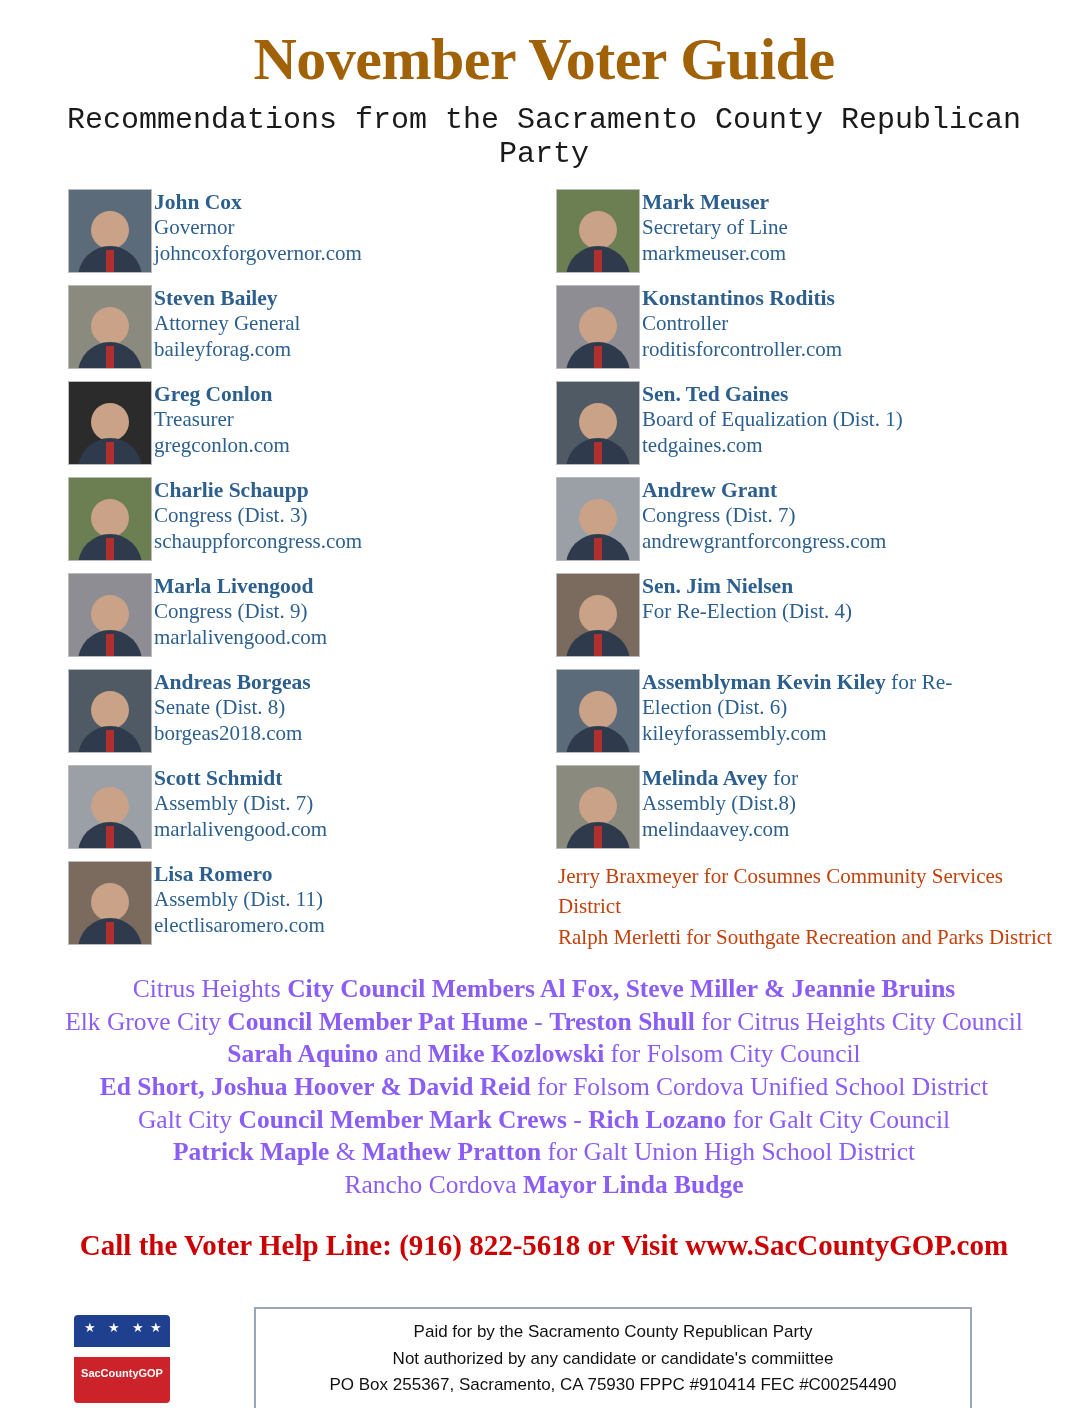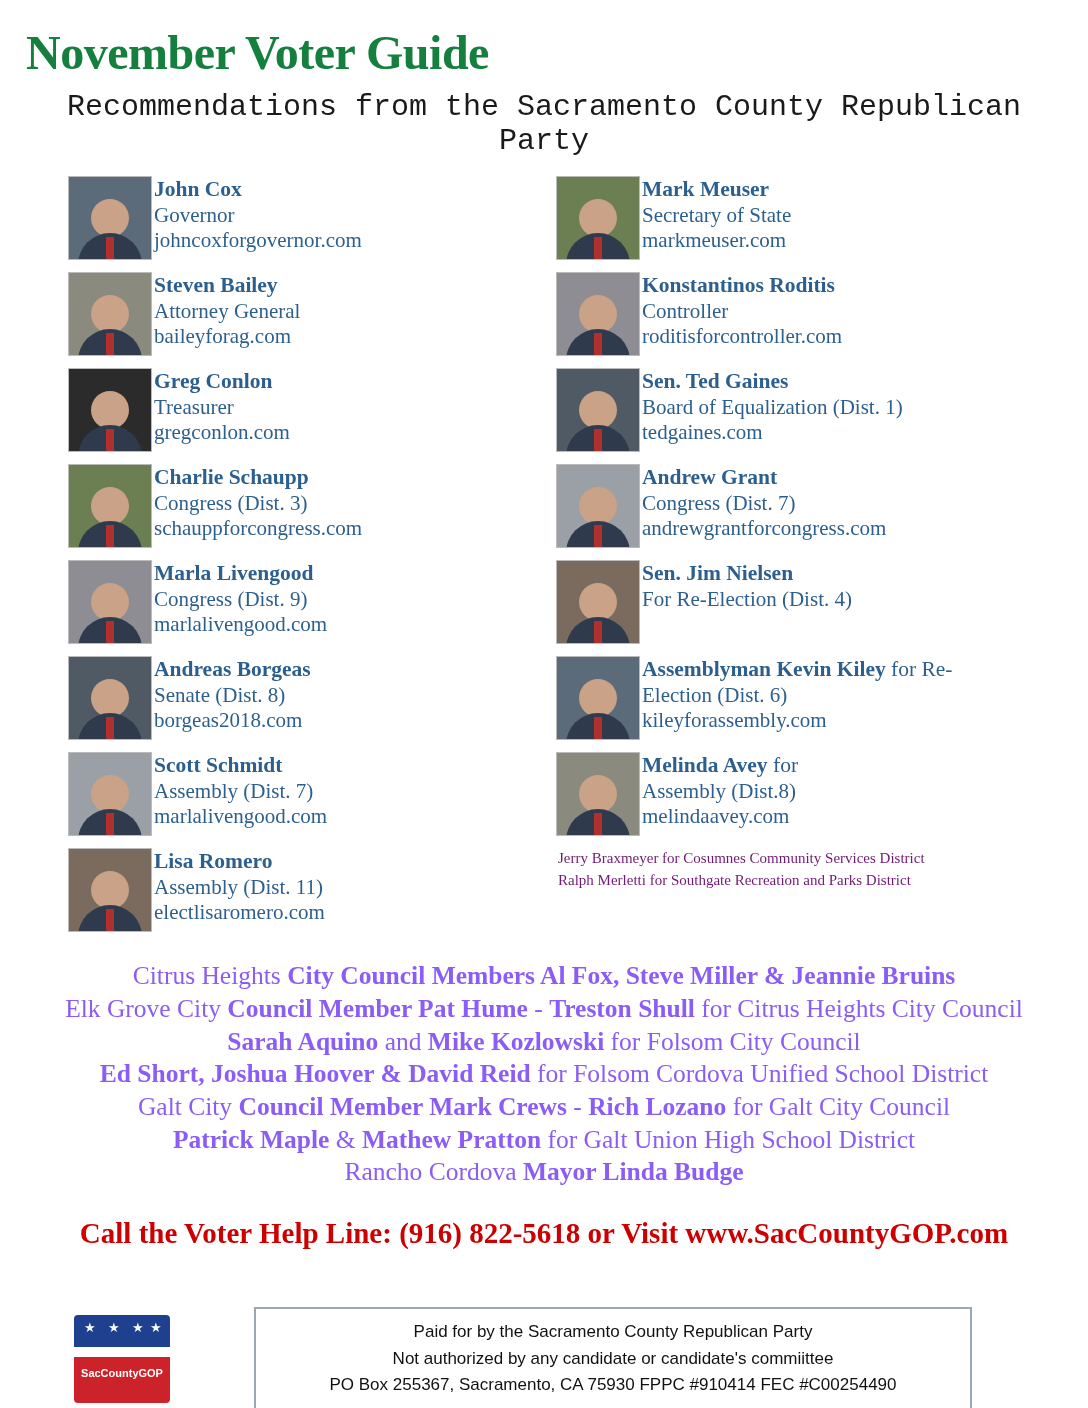--- a/index.html
+++ b/index.html
@@ -17,23 +17,24 @@
   }
   .page {
     width: 1088px;
     height: 1408px;
     position: relative;
     box-sizing: border-box;
     padding: 0 26px;
   }
   
   .title {
-    color: #15803d;
+    text-align: center;
+    color: #a16207;
     font-weight: bold;
-    font-size: 48px;
+    font-size: 60px;
     letter-spacing: -0.5px;
     margin: 28px 0 0 0;
     line-height: 1.05;
     font-family: "Liberation Serif", serif;
   }
   .subtitle {
     text-align: center;
     color: #1a1a1a;
     font-size: 30px;
     margin: 12px 0 3px 0;
@@ -112,23 +113,23 @@
     font-weight: normal;
   }
   .info .office, .info .site {
     color: #2c5f8e;
     font-size: 21px;
   }
   
   .districts {
     margin-top: 2px;
     padding-left: 2px;
-    font-size: 15px;
+    font-size: 21px;
     line-height: 1.45;
-    color: #701a75;
+    color: #c2410c;
   }
   
   .locals {
     margin-top: 16px;
     text-align: center;
     color: #8b5cf6;
     font-size: 25.5px;
     line-height: 1.28;
   }
   .locals b { font-weight: bold; }
@@ -318,21 +319,21 @@
     <div class="col col-right" id="col-right">
       <div class="cand">
           <div class="photo">
             <div class="bg" style="background:#6b7f52"></div>
             <div class="face"></div>
             <div class="body"></div>
             <div class="tie"></div>
           </div>
           <div class="info">
             <div class="name"><span>Mark Meuser</span></div>
-            <div class="office">Secretary of State</div>
+            <div class="office">Secretary of Line</div>
             <div class="site">markmeuser.com</div>
           </div>
         </div>
         <div class="cand">
           <div class="photo">
             <div class="bg" style="background:#8d8d93"></div>
             <div class="face"></div>
             <div class="body"></div>
             <div class="tie"></div>
           </div>

